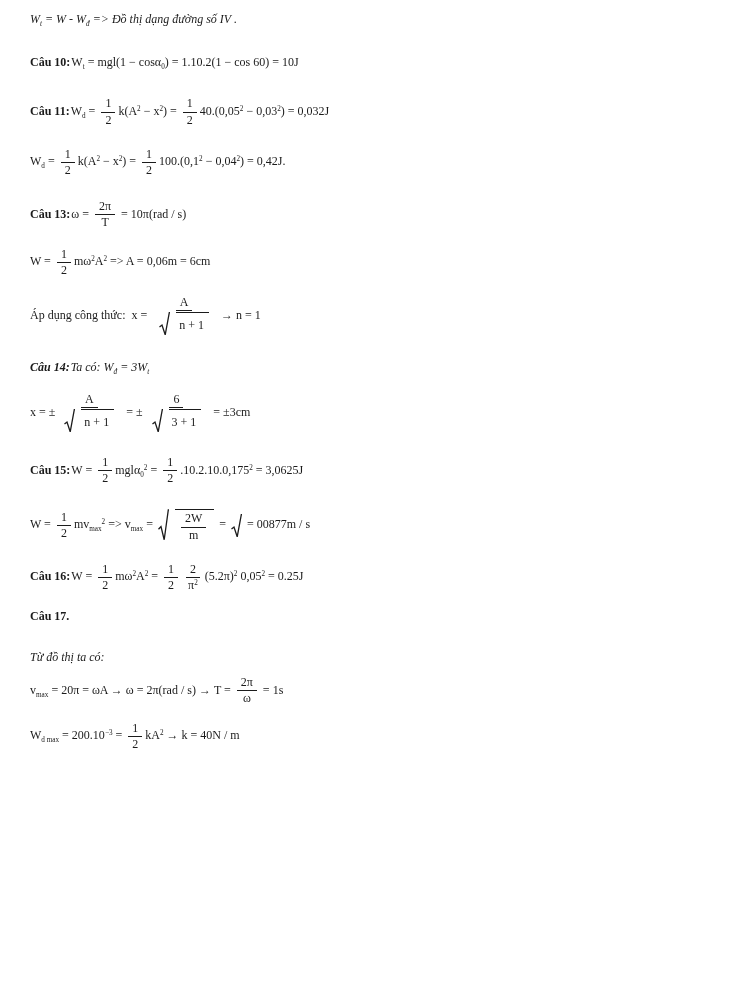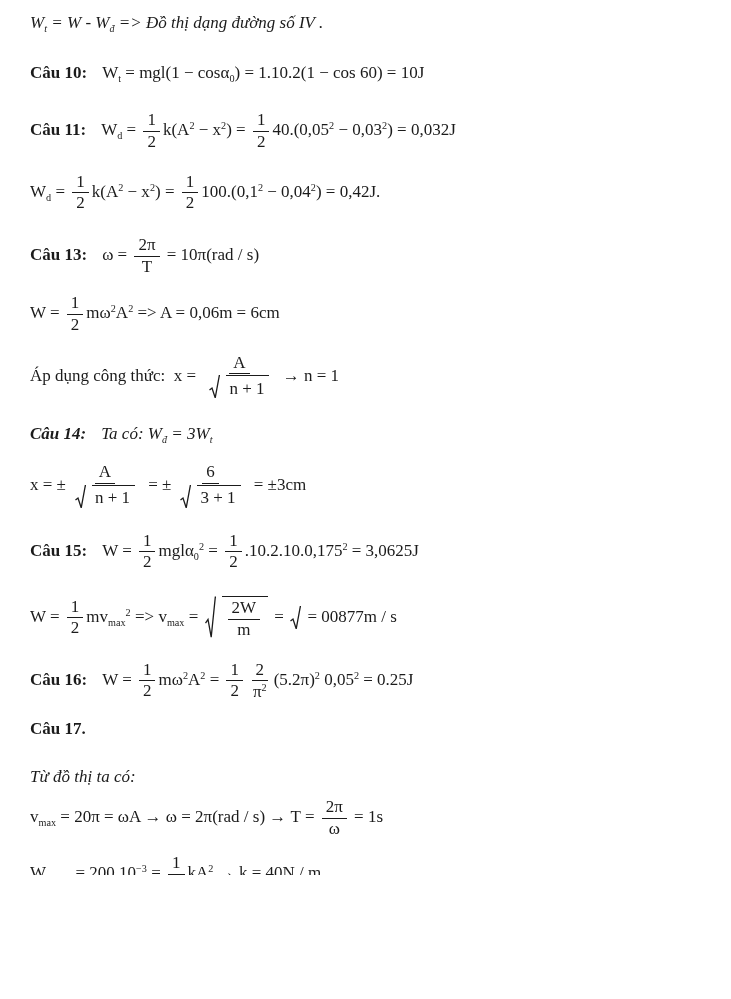--- a/index.html
+++ b/index.html
@@ -7,21 +7,21 @@
     padding: 0;
     background: #ffffff;
   }
   .page {
     width: 731px;
     height: 875px;
     box-sizing: border-box;
     background: #ffffff;
     color: #1b1b1b;
     font-family: "Liberation Serif", "DejaVu Serif", serif;
-    font-size: 17px;
+    font-size: 12px;
     padding: 12px 28px 10px 30px;
     overflow: hidden;
   }
   .line {
     display: block;
     line-height: 1.25;
     white-space: nowrap;
   }
   .line { margin-top: 24px; }
   .line:nth-child(1)  { margin-top: 0; }
@@ -37,21 +37,21 @@
   .line:nth-child(11) { margin-top: 24px; }
   .line:nth-child(12) { margin-top: 21px; }
   .line:nth-child(13) { margin-top: 17px; }
   .line:nth-child(14) { margin-top: 26px; }
   .line:nth-child(15) { margin-top: 11px; }
   .line:nth-child(16) { margin-top: 16px; }
   .line:nth-child(17) { margin-top: 10px; }
 
   .q-label {
     font-weight: bold;
-    margin-right: 15px;
+    margin-right: 1px;
     white-space: pre;
   }
   .content { white-space: pre; }
   .content.italic { font-style: italic; }
 
   .t { white-space: pre; }
 
   .sub {
     font-size: 0.60em;
     vertical-align: -0.38em;

